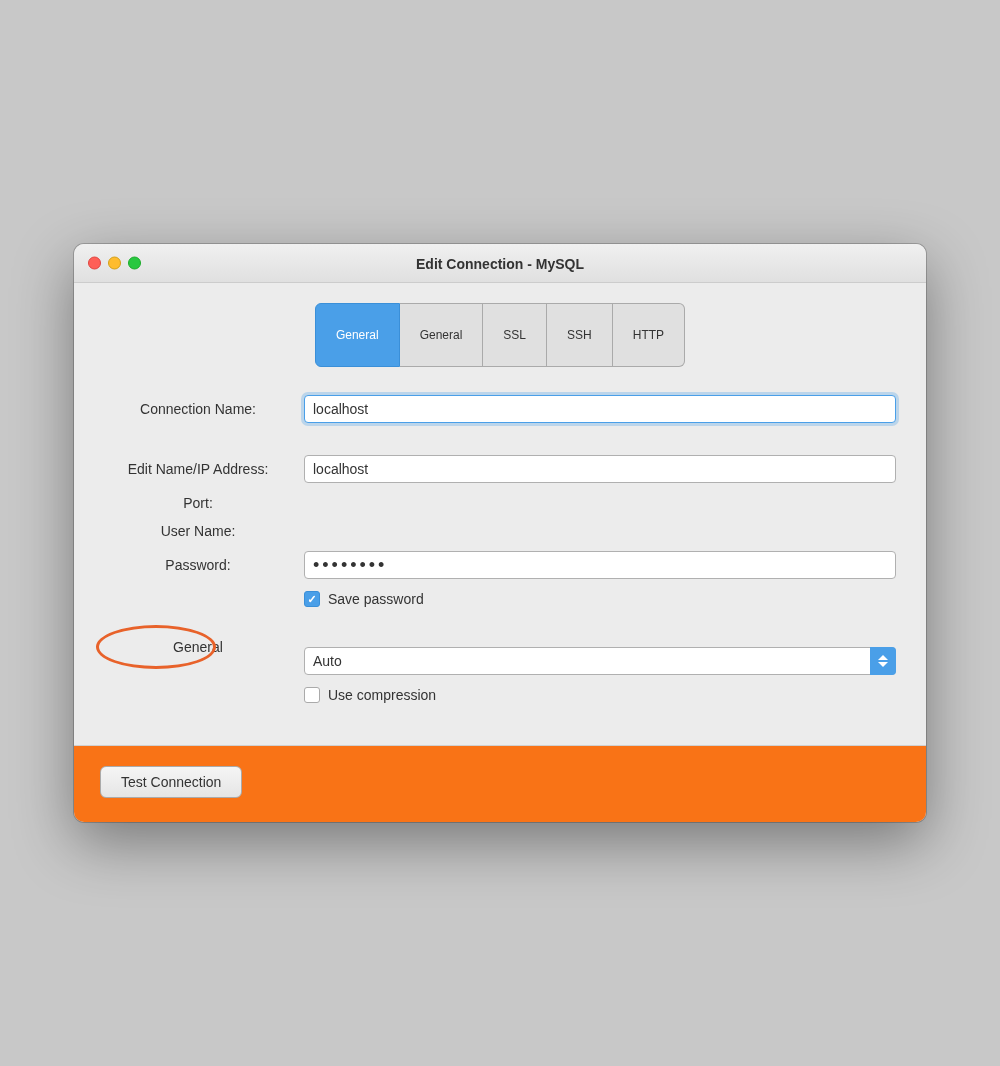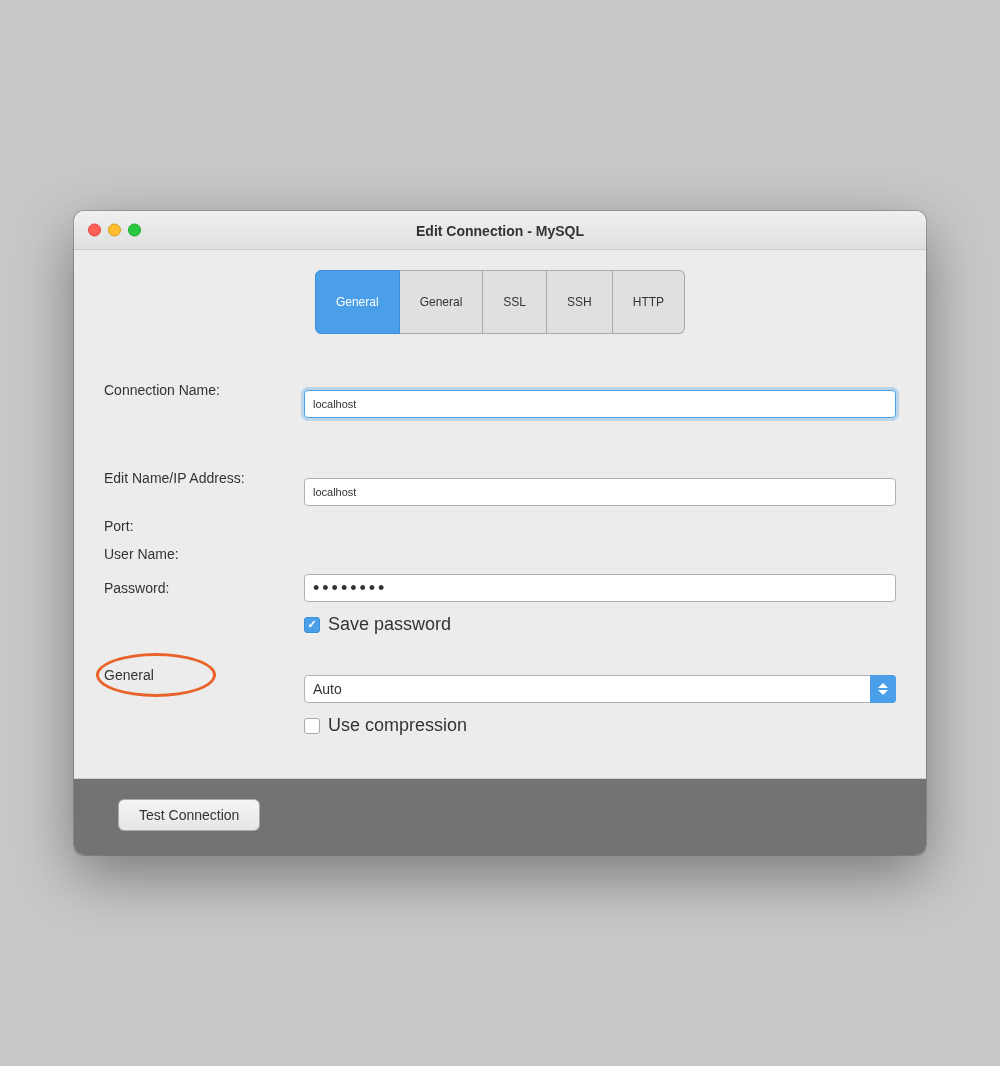--- a/index.html
+++ b/index.html
@@ -111,43 +111,42 @@
       gap: 0;
     }
 
     .form-row {
       display: flex;
       align-items: center;
       margin-bottom: 12px;
     }
 
     .field-label {
-      text-align: left;
+      text-align: center;
       min-width: 200px;
       padding-right: 12px;
       font-size: 14px;
       color: #333;
       font-weight: 400;
     }
 
     .field-label.bold {
       font-weight: 500;
     }
 
     .text-input {
       flex: 1;
       height: 28px;
       border: 1px solid #b0b0b0;
       border-radius: 4px;
       padding: 4px 8px;
-      font-size: 11px;
+      font-size: 14px;
       background: white;
       outline: none;
       color: #333;
-      margin-top: 28px;
     }
 
     .text-input.focused {
       border-color: #4a9fe8;
       box-shadow: 0 0 0 3px rgba(74, 159, 232, 0.3);
     }
 
     .password-input {
       flex: 1;
       height: 28px;
@@ -189,21 +188,21 @@
     }
 
     .checkbox-checkmark {
       color: white;
       font-size: 11px;
       font-weight: bold;
       line-height: 1;
     }
 
     .checkbox-label {
-      font-size: 18px;
+      font-size: 14px;
       color: #333;
     }
 
     
     .select-wrapper {
       flex: 1;
       position: relative;
       margin-top: 28px;
     }
 
@@ -266,26 +265,26 @@
       width: 120px;
       height: 44px;
       border: 3px solid #e8622a;
       border-radius: 50%;
       pointer-events: none;
       z-index: 10;
     }
 
     
     .footer {
-      padding: 20px 30px 24px 44px;
+      padding: 20px 30px 24px 26px;
       display: flex;
       justify-content: space-between;
       align-items: center;
       border-top: 1px solid #d0d0d0;
-      background: #737373;
+      background: #f97316;
     }
 
     .footer-right {
       display: flex;
       gap: 12px;
     }
 
     .btn {
       padding: 7px 20px;
       border-radius: 6px;

